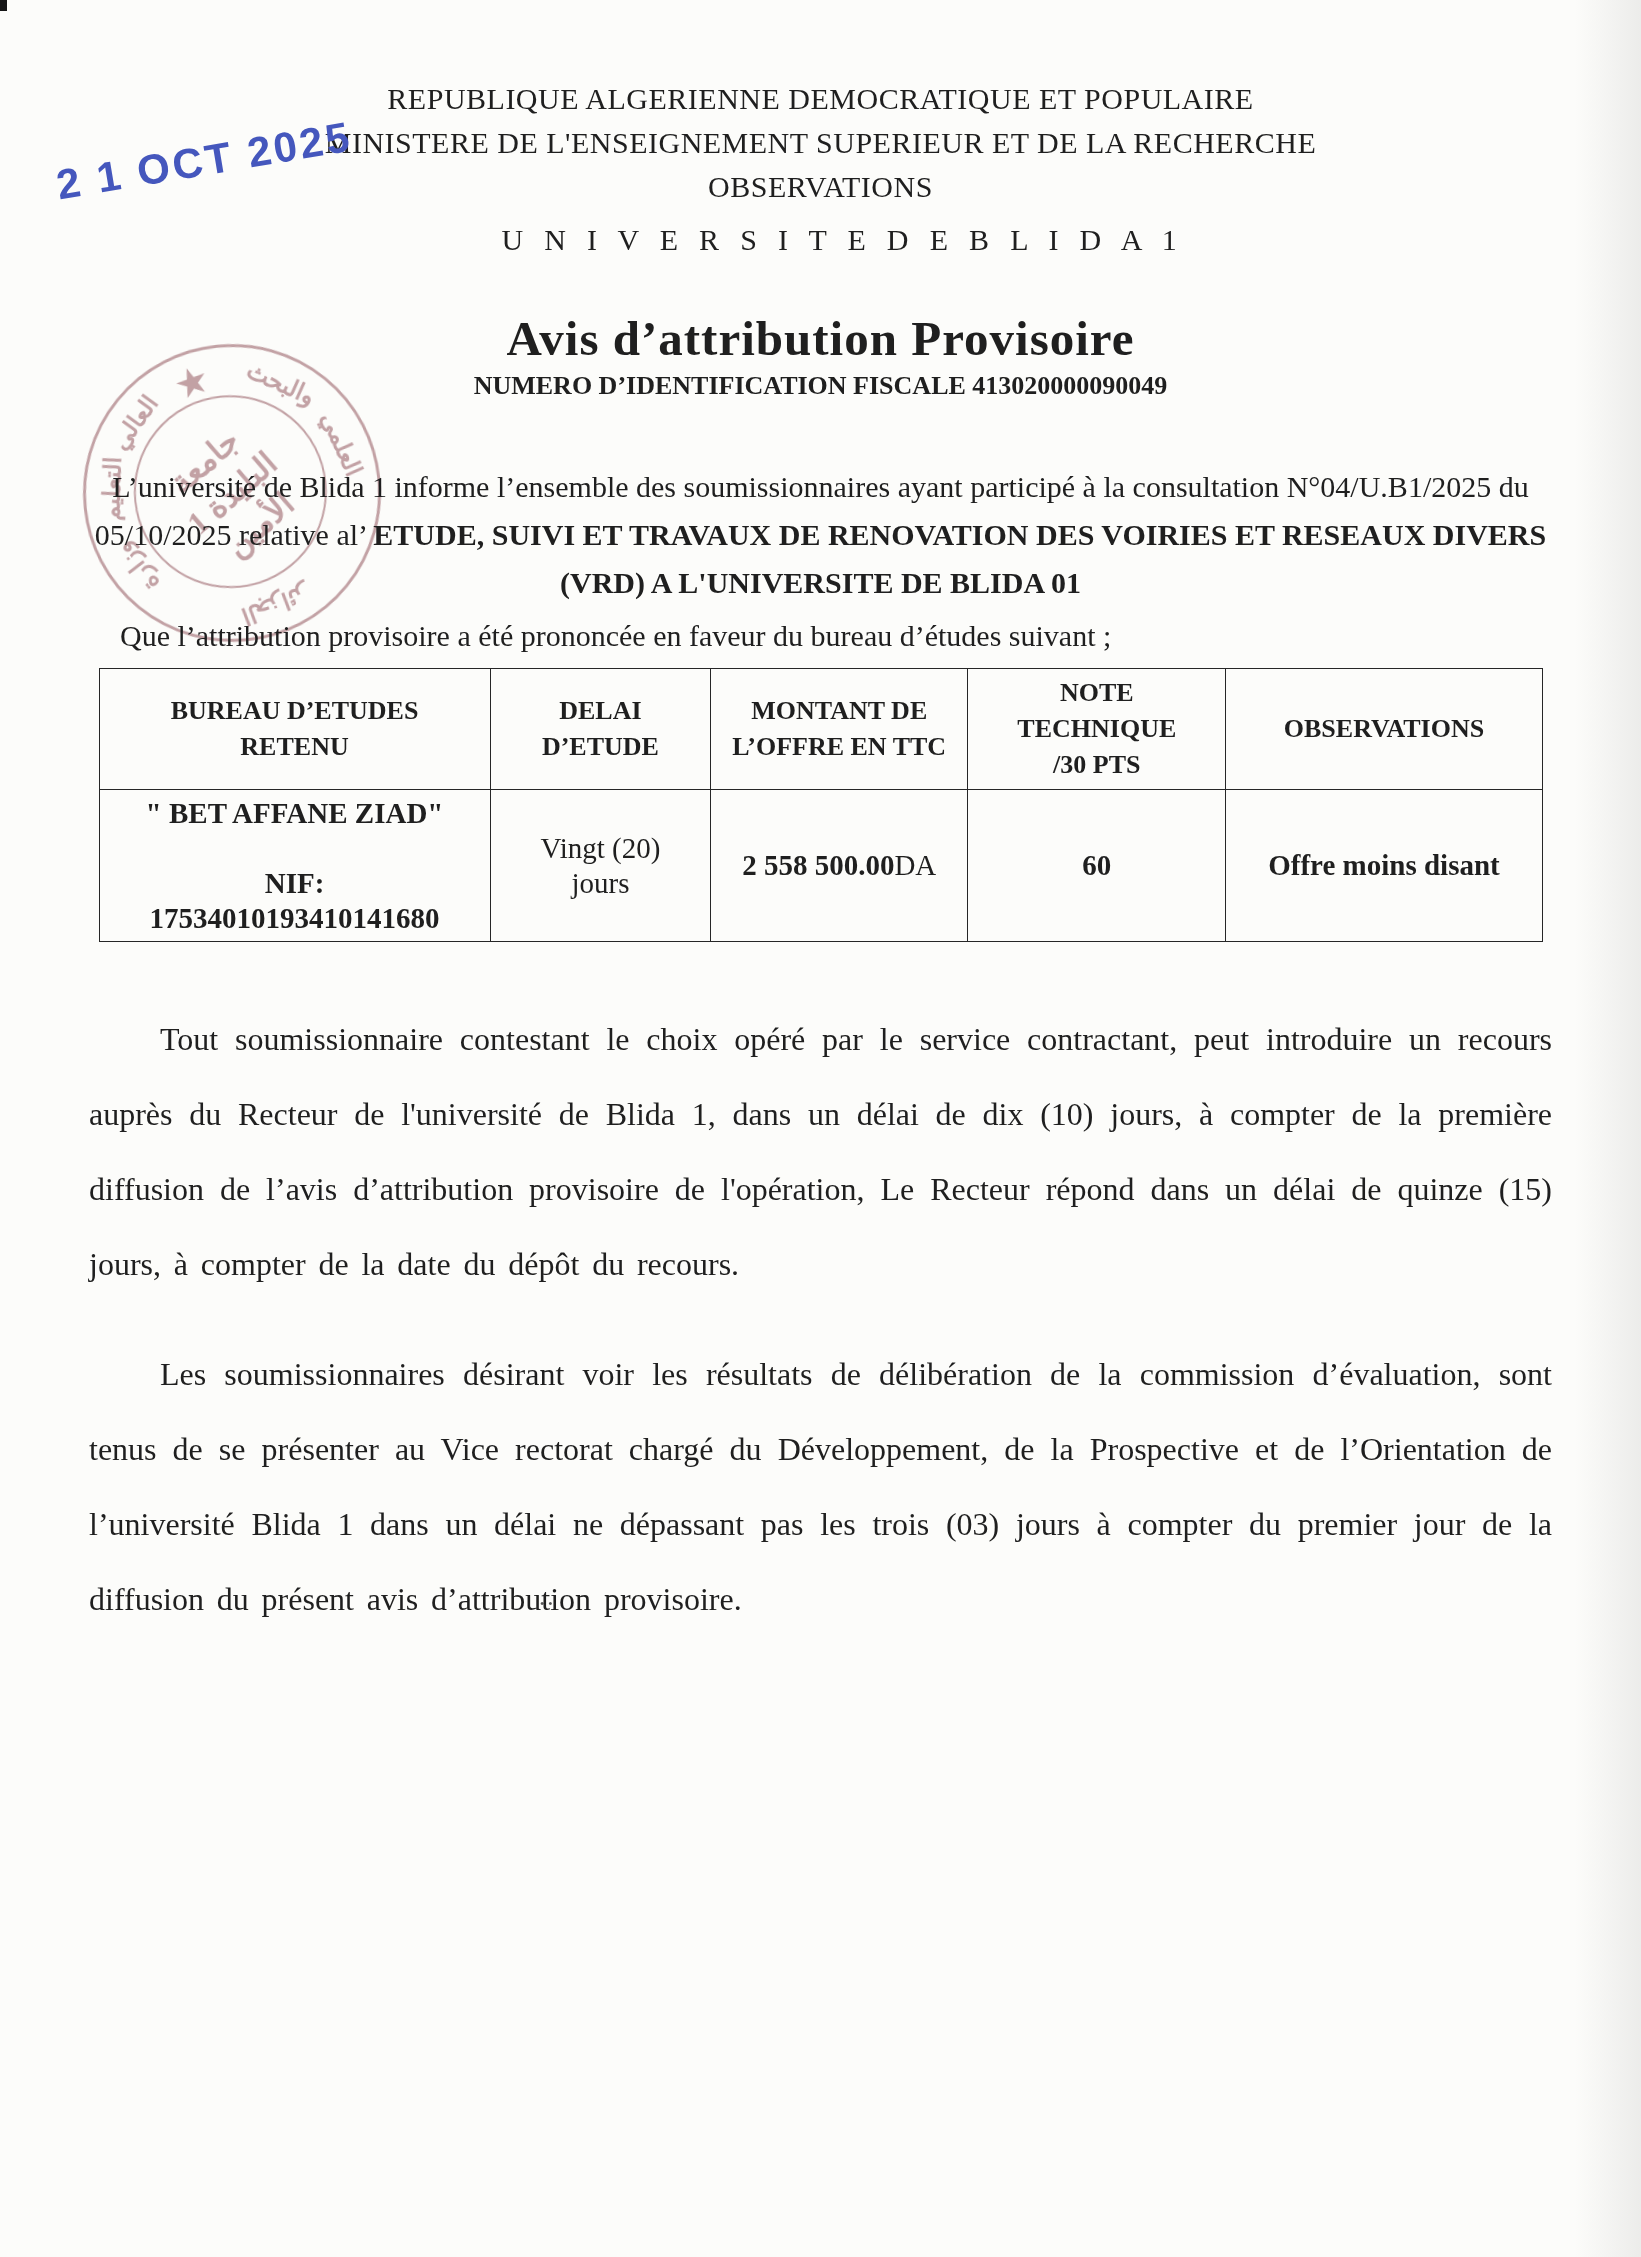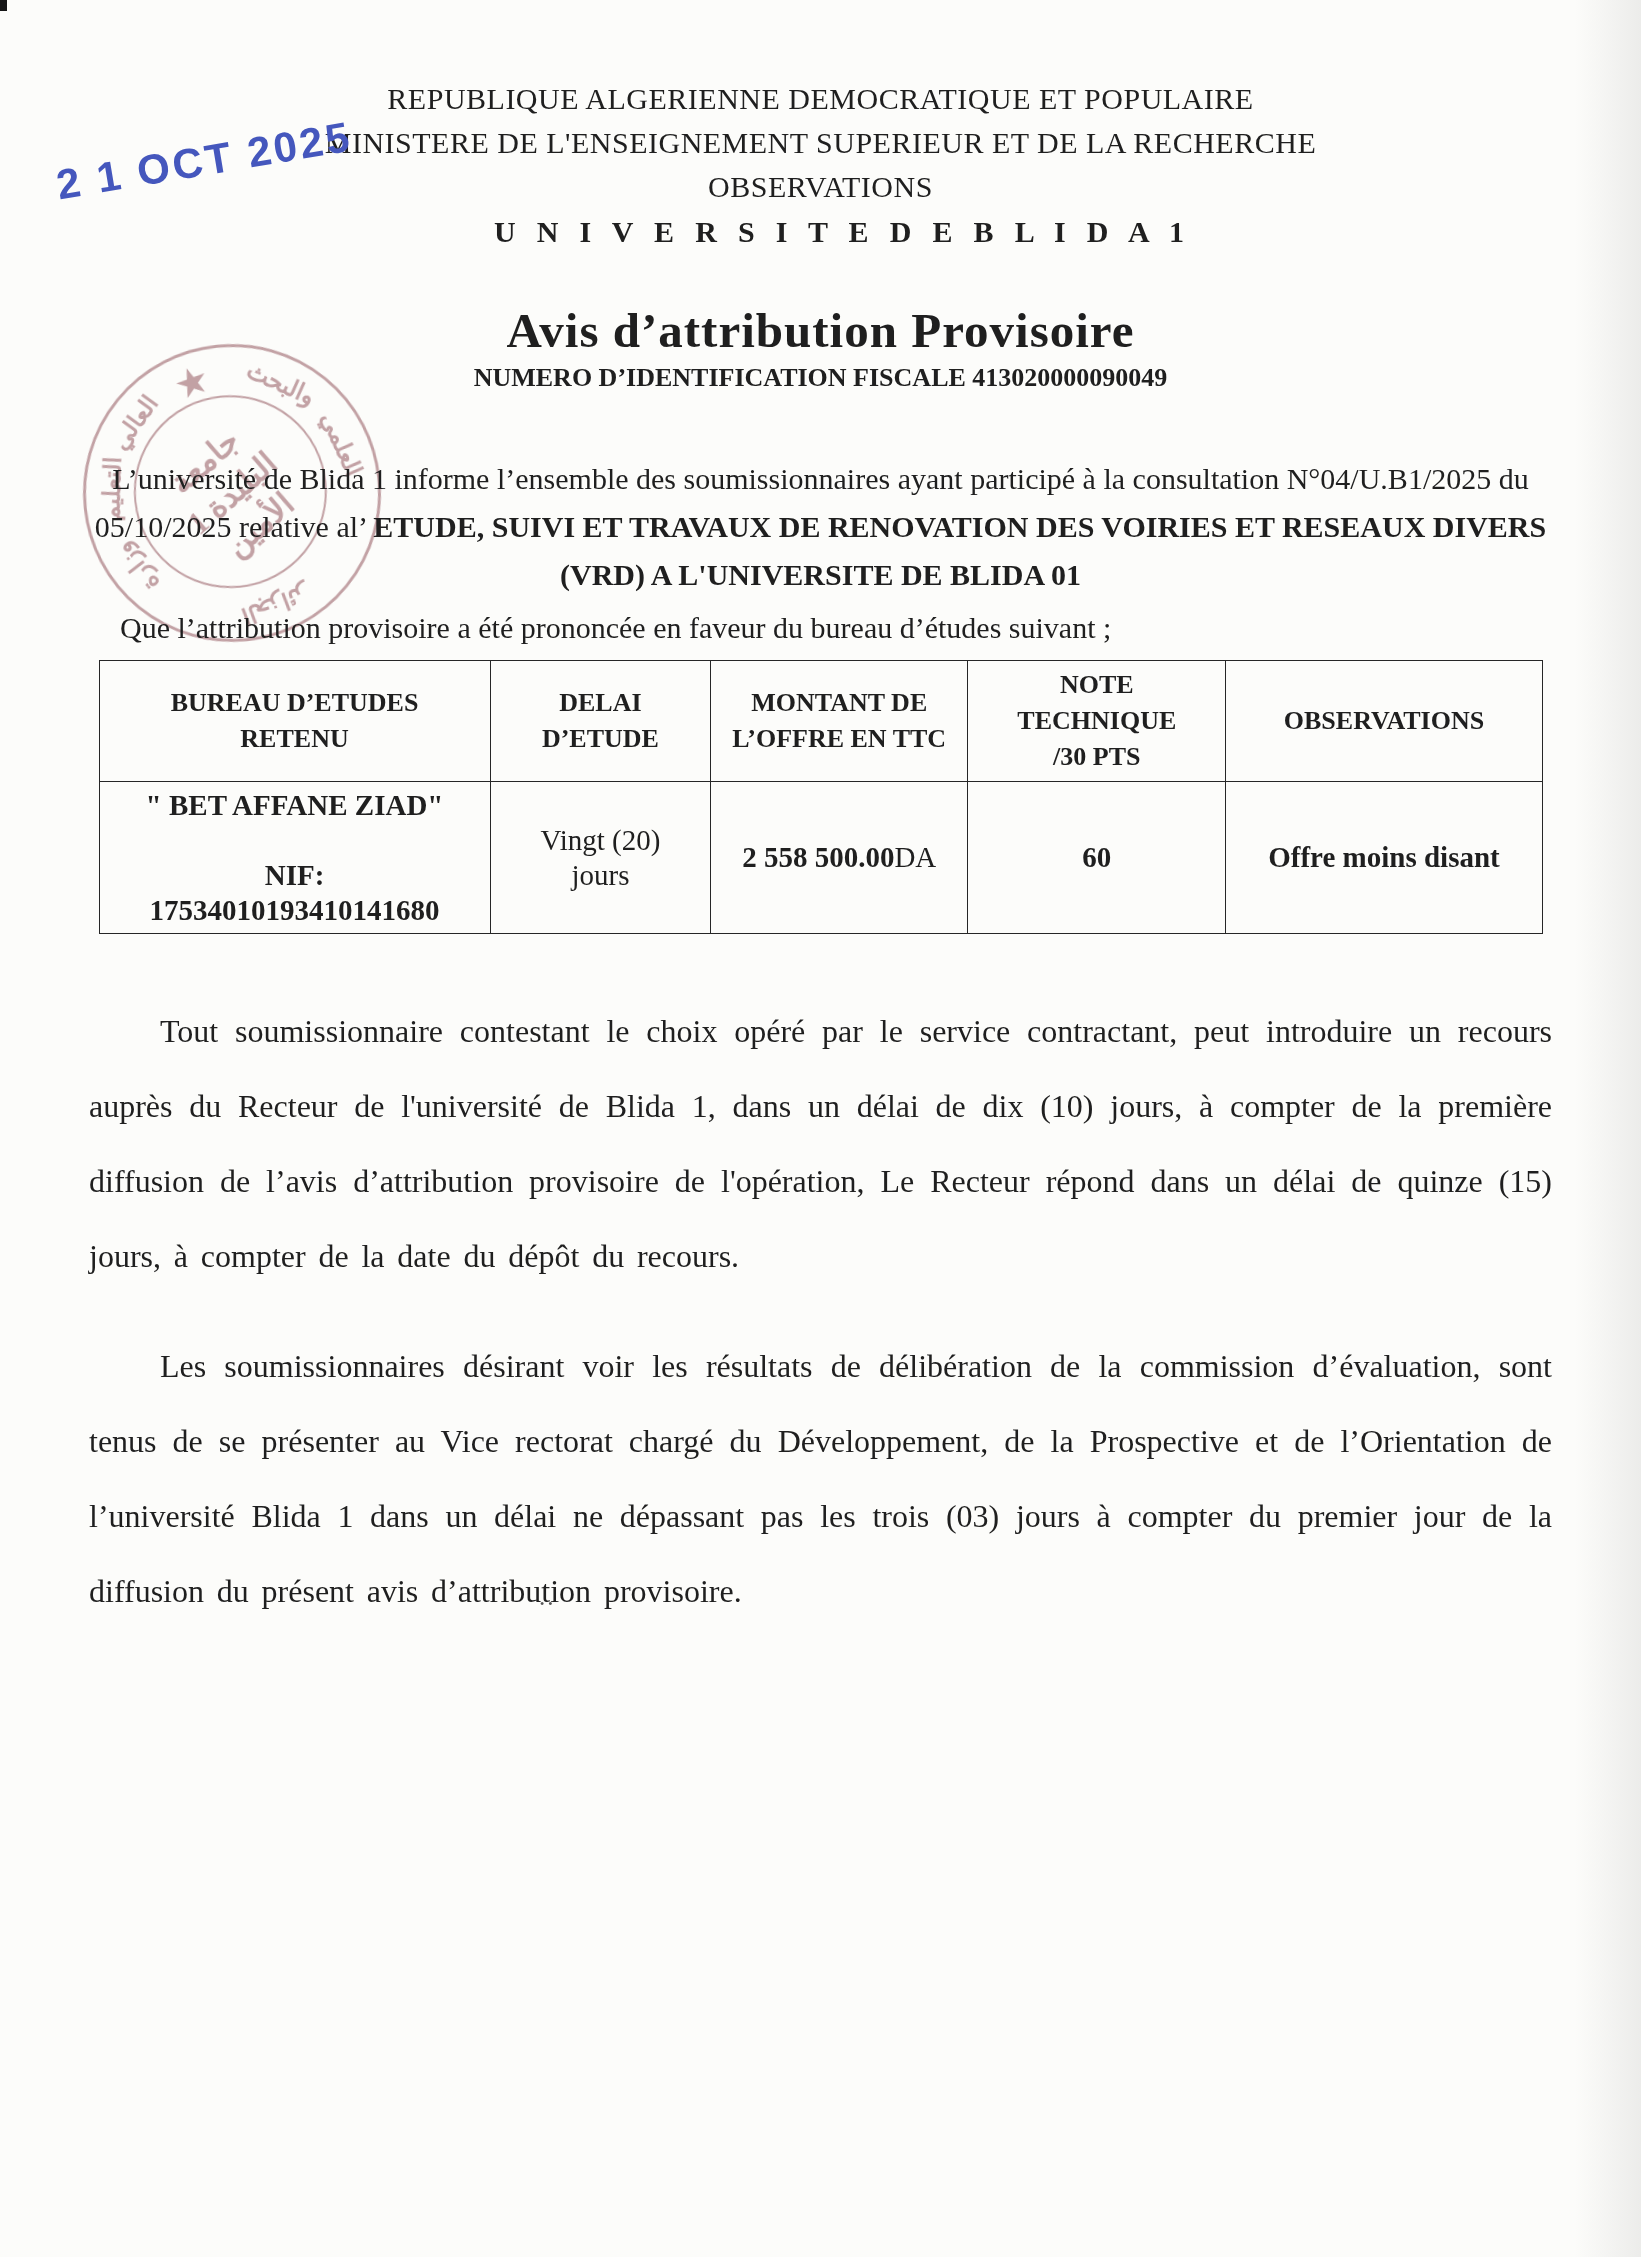--- a/index.html
+++ b/index.html
@@ -12,21 +12,21 @@
     overflow:hidden;
     box-sizing:border-box;
   }
   .scan-shade{position:absolute;inset:0;pointer-events:none;
     background:linear-gradient(to right, rgba(0,0,0,0) 96%, rgba(120,120,120,.12) 100%);}
   .corner-mark{position:absolute;left:0;top:0;width:6.8px;height:10.6px;background:#151515;}
 
   
   .content{position:relative;z-index:2;}
   .doc-header{padding-top:77px;text-align:center;font-size:30px;line-height:44px;letter-spacing:0.5px;}
-  .university{font-weight:bold;font-size:30px;letter-spacing:6.8px;margin-top:1px;padding-left:44px;}
+  .university{font-weight:normal;font-size:30px;letter-spacing:6.8px;margin-top:9px;padding-left:44px;}
 
   
   .date-stamp{
     position:absolute;left:53px;top:162px;z-index:3;
     font-family:"Liberation Sans", sans-serif;
     font-weight:bold;font-size:42px;letter-spacing:2.9px;
     color:#4557bd;transform:rotate(-9.5deg);transform-origin:left top;
     white-space:nowrap;
   }
   .seal{

